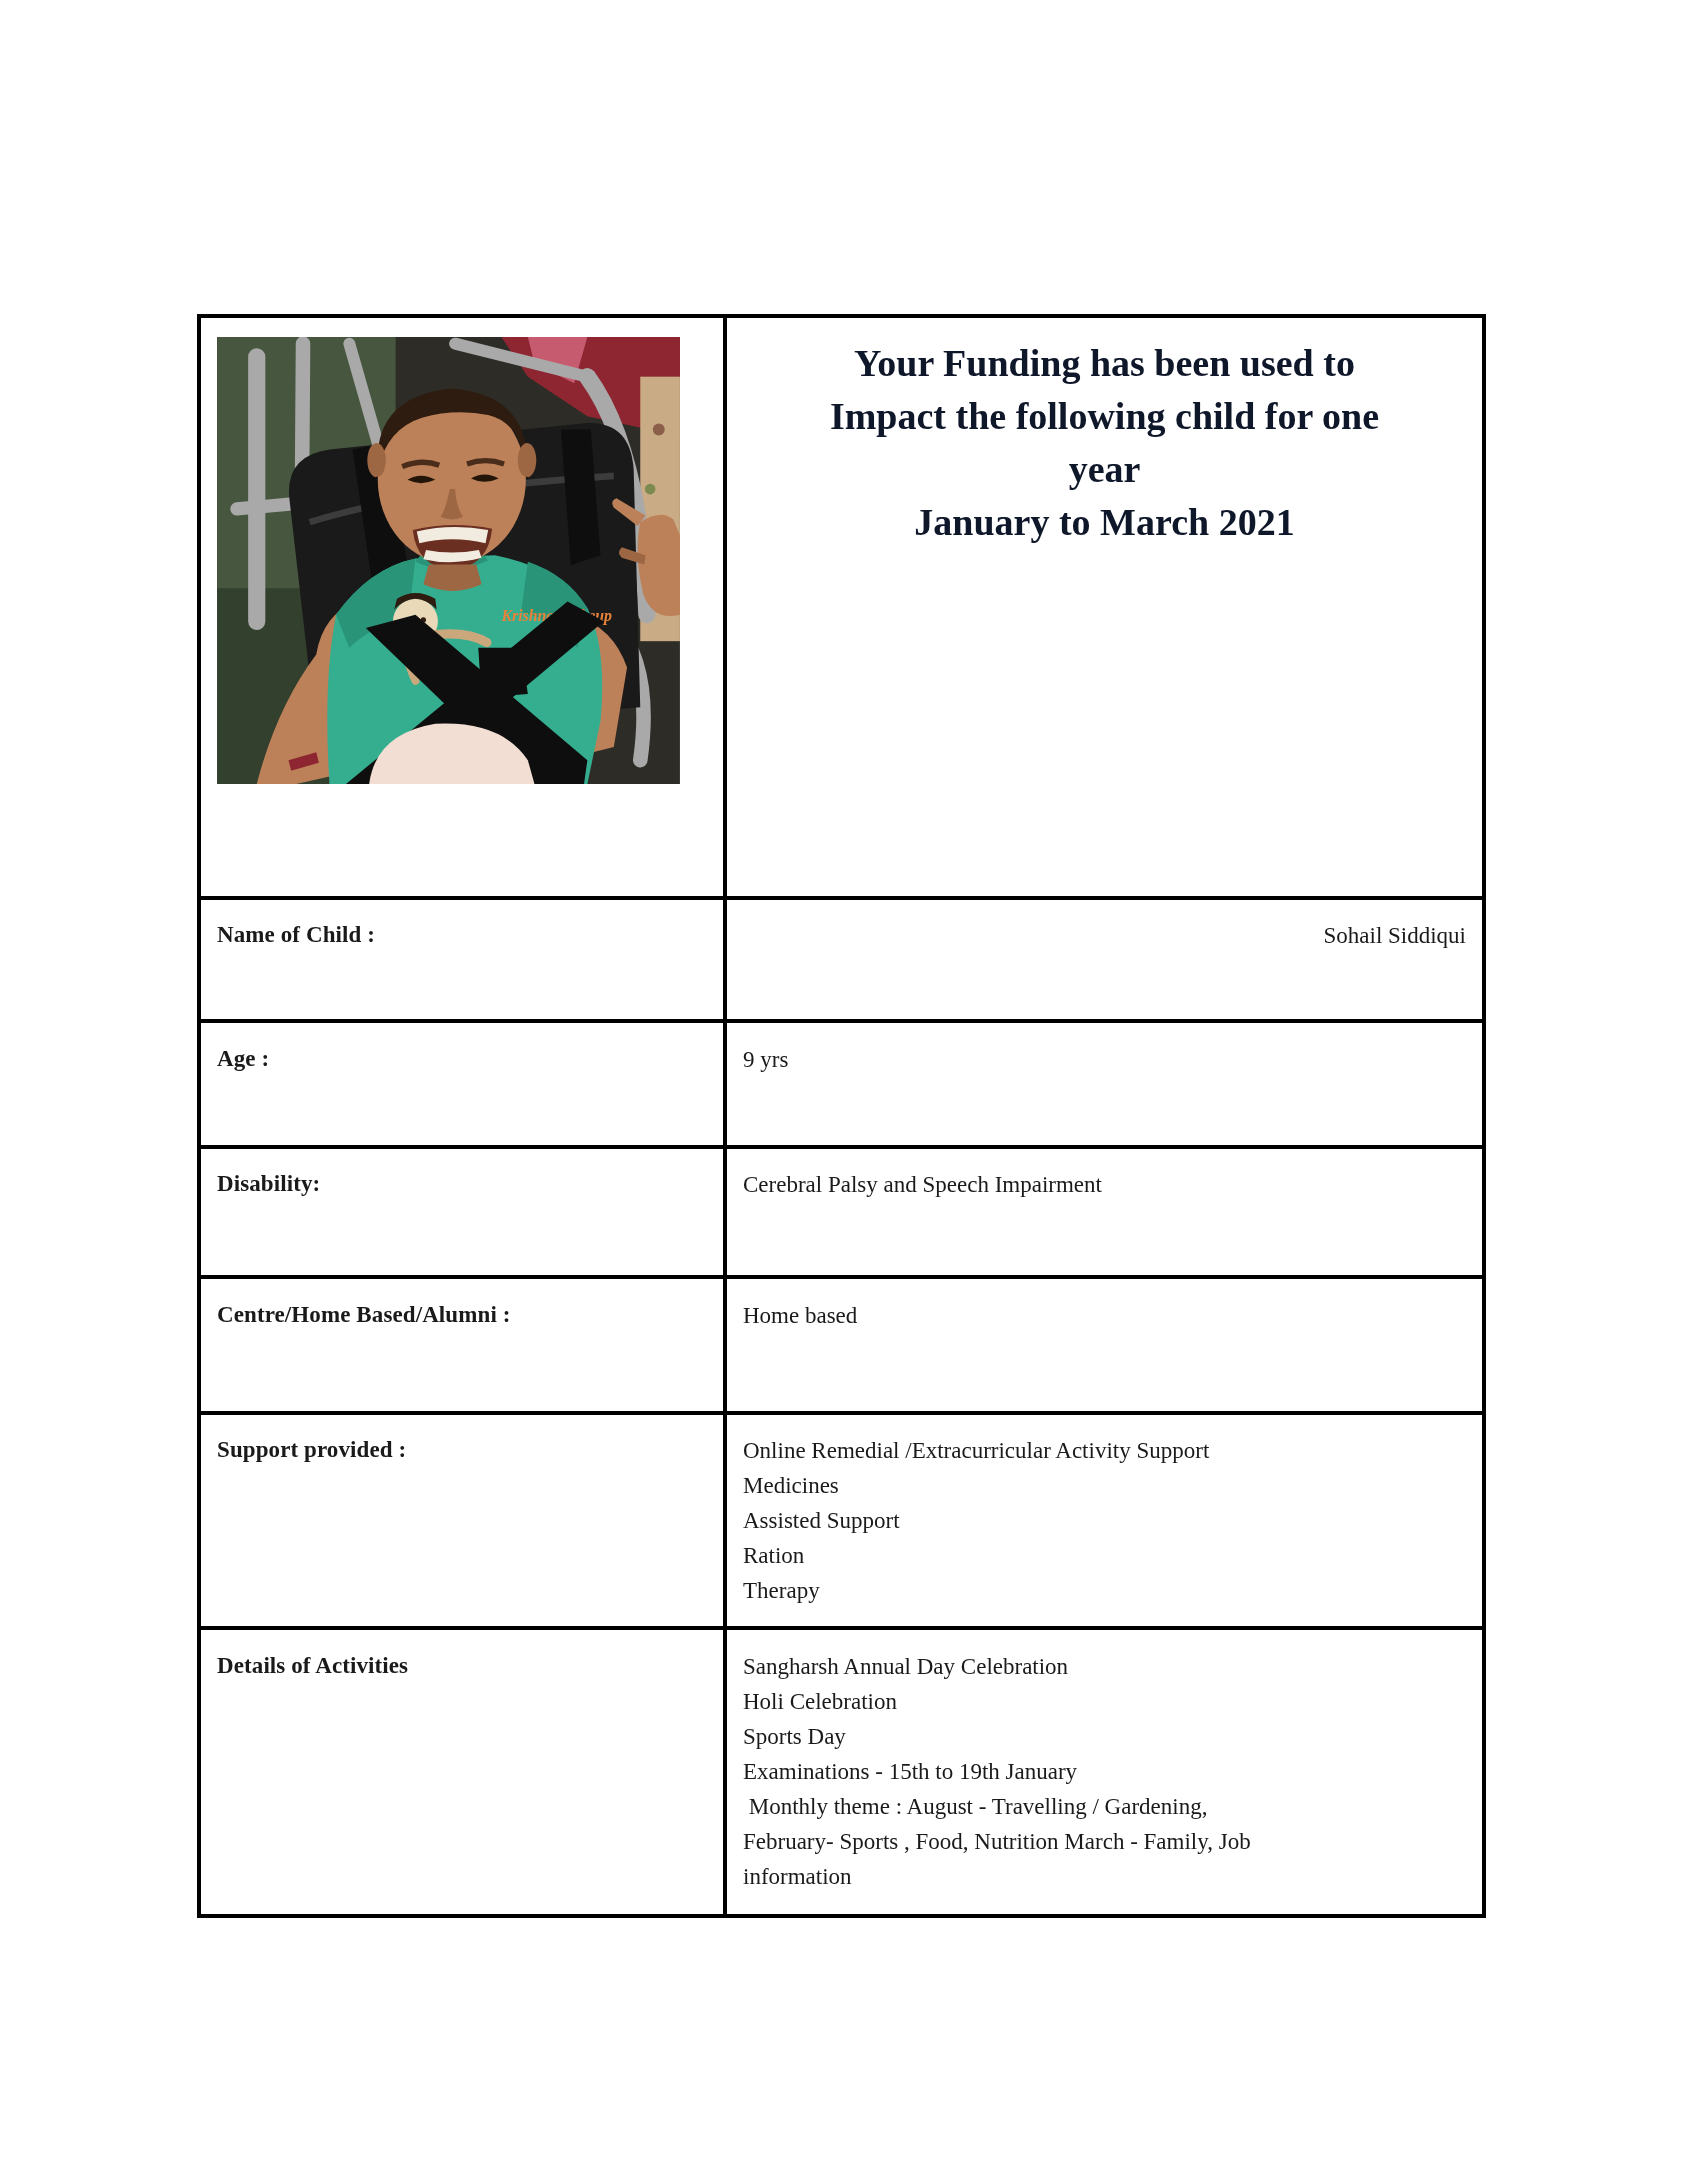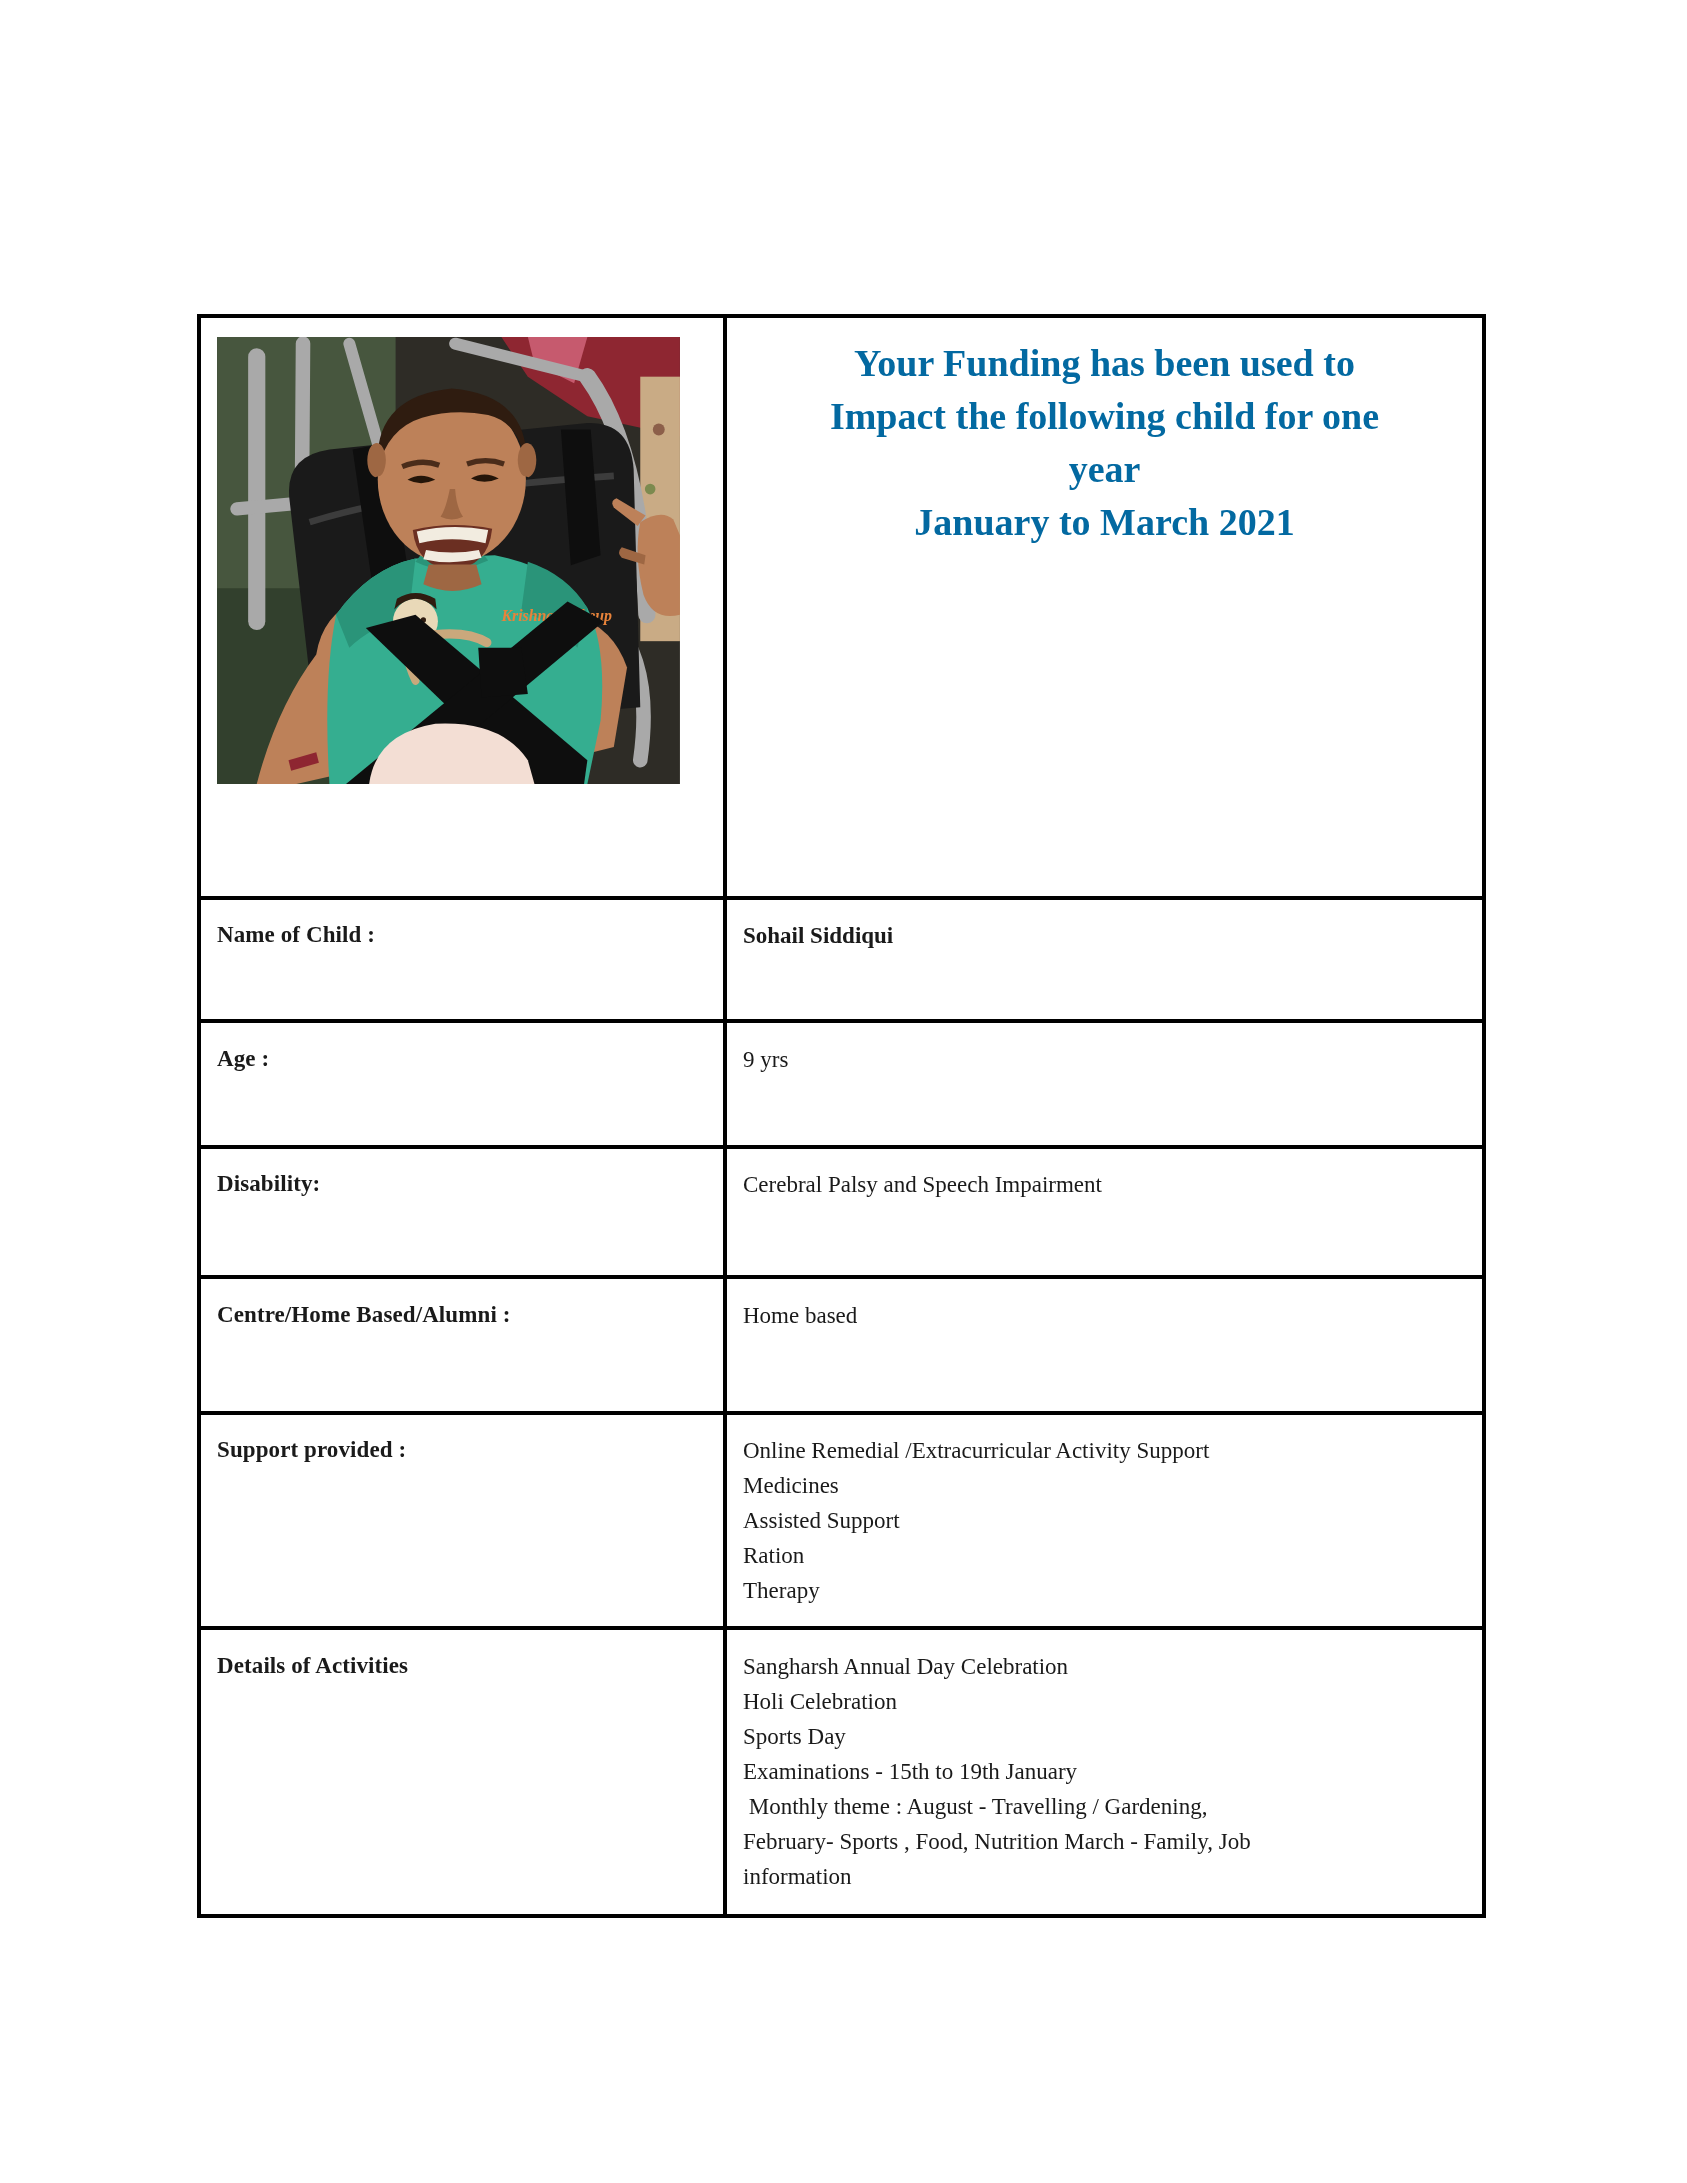--- a/index.html
+++ b/index.html
@@ -54,21 +54,21 @@
   td.title-cell { padding: 16px 20px 0 20px; }
   .doc-title {
     font-weight: bold;
     font-size: 38px;
     line-height: 53px;
     text-align: center;
   }
 
   .value-line { white-space: pre-wrap; line-height: 35px; }
   .value-single { line-height: 35px; }
-  .bold-value { font-weight: bold; }
+  .bold-value { font-weight: normal; text-align: right; }
 
   svg.photo { display: block; }
 </style>
 </head>
 <body>
 
 <div class="page">
   <table class="report">
     <colgroup>
         <col class="c1">
@@ -155,21 +155,21 @@
             </g>
 
             <g fill="#bd8159">
               <path d="M640 280 Q672 260 690 276 L700 300 L700 420 Q660 430 645 390 Q630 330 640 280"></path>
               <path d="M636 286 L600 258 Q594 248 604 244 L648 270 Z"></path>
               <path d="M648 330 L612 318 Q604 326 612 334 L646 344 Z" fill="#9e6743"></path>
             </g>
           </svg>
         </td>
         <td class="title-cell">
-          <div class="doc-title" style="color: #0369a1;">
+          <div class="doc-title" style="color: #0f172a;">
             <div>Your Funding has been used to</div>
             <div>Impact the following child for one</div>
             <div>year</div>
             <div>January to March 2021</div>
           </div>
         </td>
       </tr>
 
       <tr class="r2">
         <td class="label-cell">Name of Child :</td>

